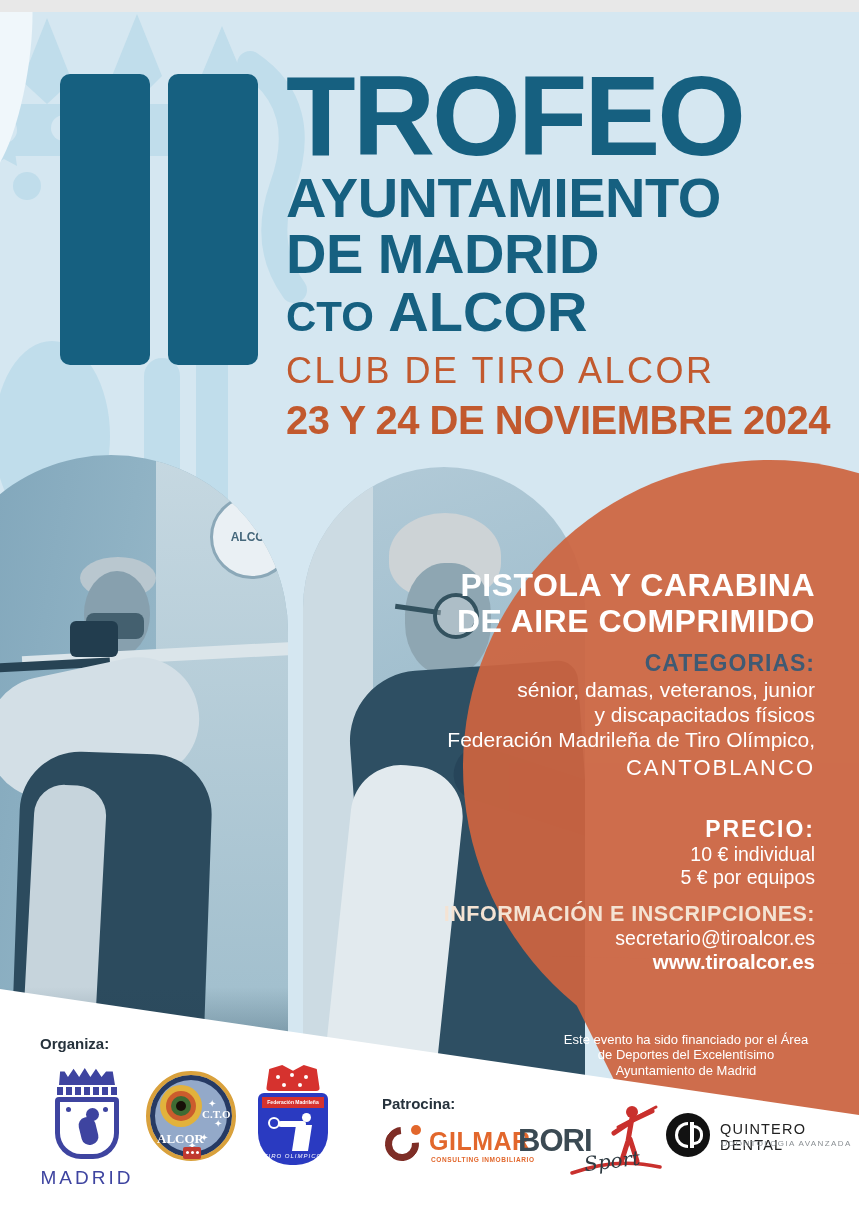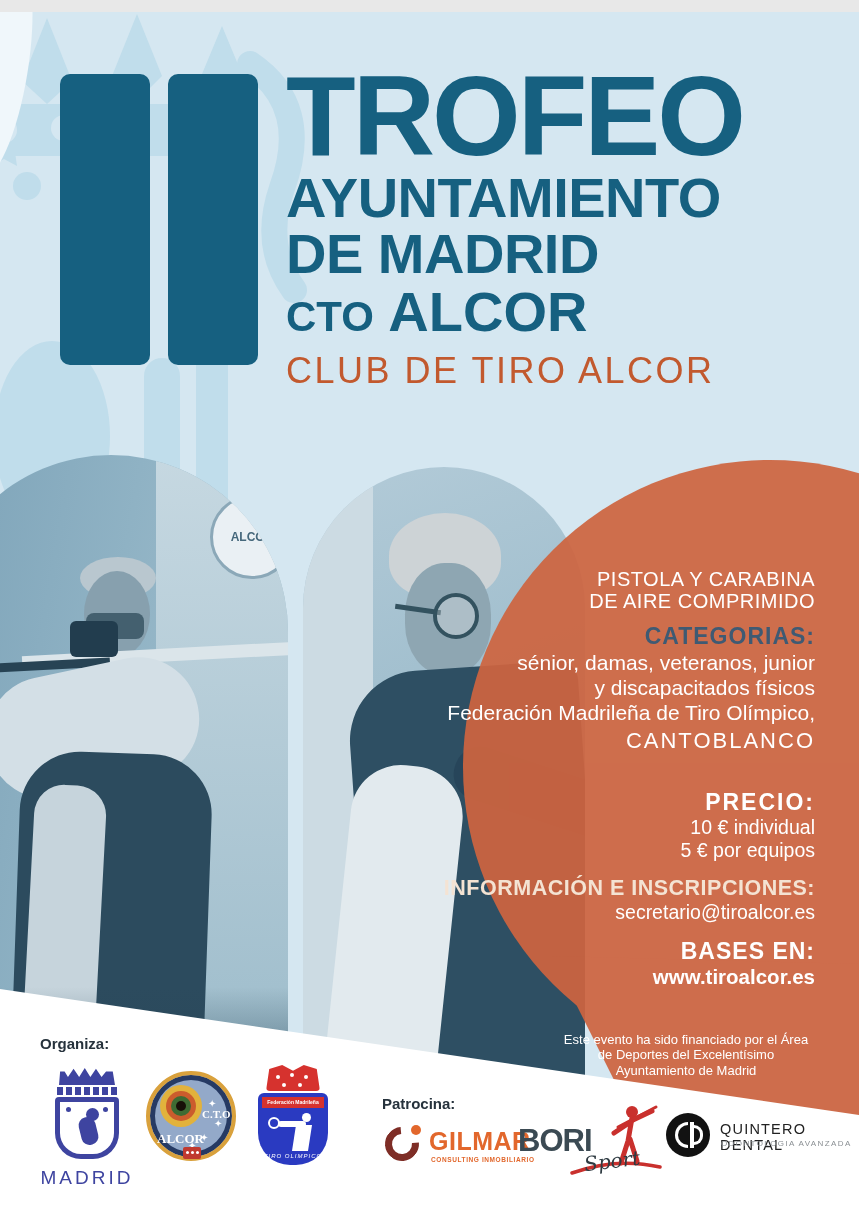--- a/index.html
+++ b/index.html
@@ -60,21 +60,21 @@
 
   
   .orange-layer{left:0;top:0;width:859px;height:1208px;opacity:.93;}
   .orange-circle{left:463px;top:448px;width:614px;height:614px;border-radius:50%;background:#ce6440;}
   .orange-wedge{left:0;top:0;width:859px;height:1208px;background:#ce6440;
      clip-path:polygon(552px 944px,618px 1076px,859px 1104px,859px 952px);}
 
   
   .details{top:556px;right:44px;width:420px;text-align:right;color:#fff;}
   .details div{position:static;}
-  .d-title{font-size:20px;font-weight:400;line-height:1.12;letter-spacing:.5px;}
+  .d-title{font-size:32px;font-weight:700;line-height:1.12;letter-spacing:.5px;}
   .d-label{font-size:23px;font-weight:800;color:#3f5a73;margin-top:10px;letter-spacing:1px;}
   .d-body{font-size:21px;line-height:1.2;}
   .d-canto{font-size:22px;letter-spacing:2px;margin-top:3px;}
   .d-price-label{font-size:23px;font-weight:800;margin-top:34px;letter-spacing:2px;}
   .d-price{font-size:19.5px;line-height:1.2;}
   .d-info-label{font-size:21.5px;font-weight:800;color:#f4e3d3;margin-top:13px;letter-spacing:.5px;}
   .d-email{font-size:19.5px;}
   .d-bases-label{font-size:23px;font-weight:800;margin-top:14px;letter-spacing:1px;}
   .d-url{font-size:20.5px;font-weight:800;}
 
@@ -193,20 +193,21 @@
 
   <div class="title-block">
     <div class="t1">TROFEO</div>
     <div class="t2">AYUNTAMIENTO</div>
     <div class="t3">DE MADRID</div>
     <div class="t4">
       <span class="small">CTO</span>
       <span class="big">ALCOR</span>
     </div>
     <div class="t5">CLUB DE TIRO ALCOR</div>
+    <div class="t6">23 Y 24 DE NOVIEMBRE 2024</div>
   </div>
 
   <div class="photo photo-left">
     <div class="pl-panel"></div>
     <div class="pl-wall-logo">
       <span style="position:static">ALCOR</span>
     </div>
     <div class="pl-hair"></div>
     <div class="pl-head"></div>
     <div class="pl-mask"></div>
@@ -241,21 +242,20 @@
     <div class="d-label">CATEGORIAS:</div>
     <div class="d-body">sénior, damas, veteranos, junior</div>
     <div class="d-body">y discapacitados físicos</div>
     <div class="d-body">Federación Madrileña de Tiro Olímpico,</div>
     <div class="d-body d-canto">CANTOBLANCO</div>
     <div class="d-price-label">PRECIO:</div>
     <div class="d-price">10 € individual</div>
     <div class="d-price">5 € por equipos</div>
     <div class="d-info-label">INFORMACIÓN E INSCRIPCIONES:</div>
     <div class="d-email">secretario@tiroalcor.es</div>
-    <div class="d-bases-label">BASES EN:</div>
     <div class="d-url">www.tiroalcor.es</div>
   </div>
 
   <div class="funding">
     <div>Este evento ha sido financiado por el Área</div>
     <div>de Deportes del Excelentísimo</div>
     <div>Ayuntamiento de Madrid</div>
   </div>
 
   <div class="footer">

